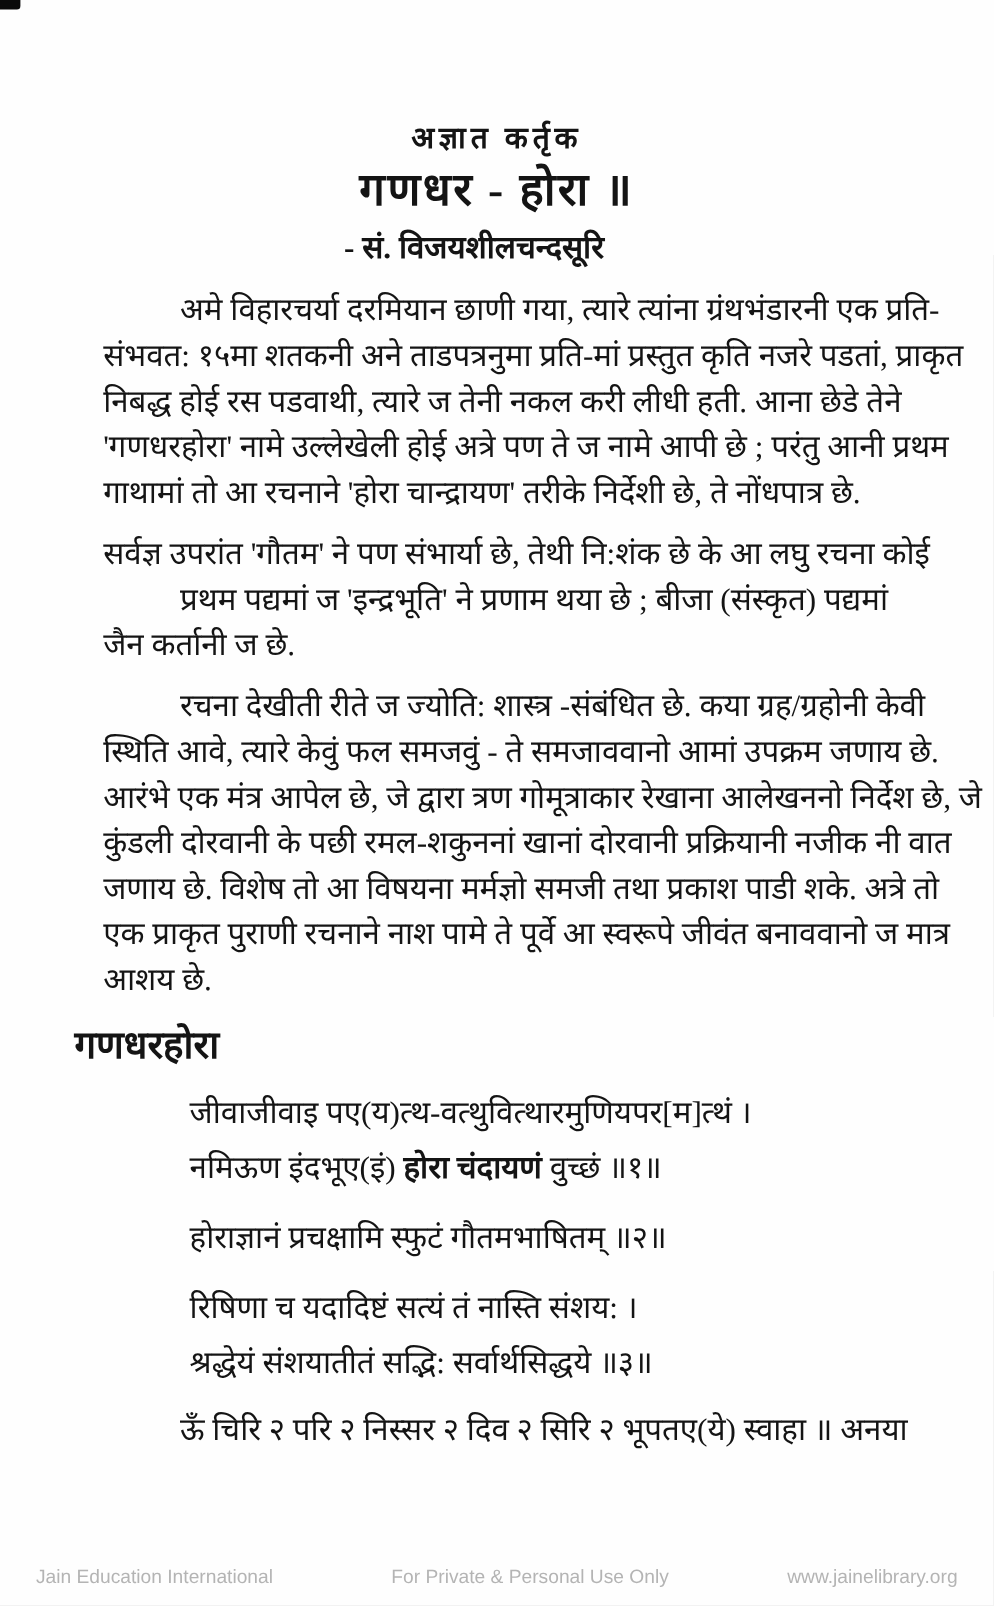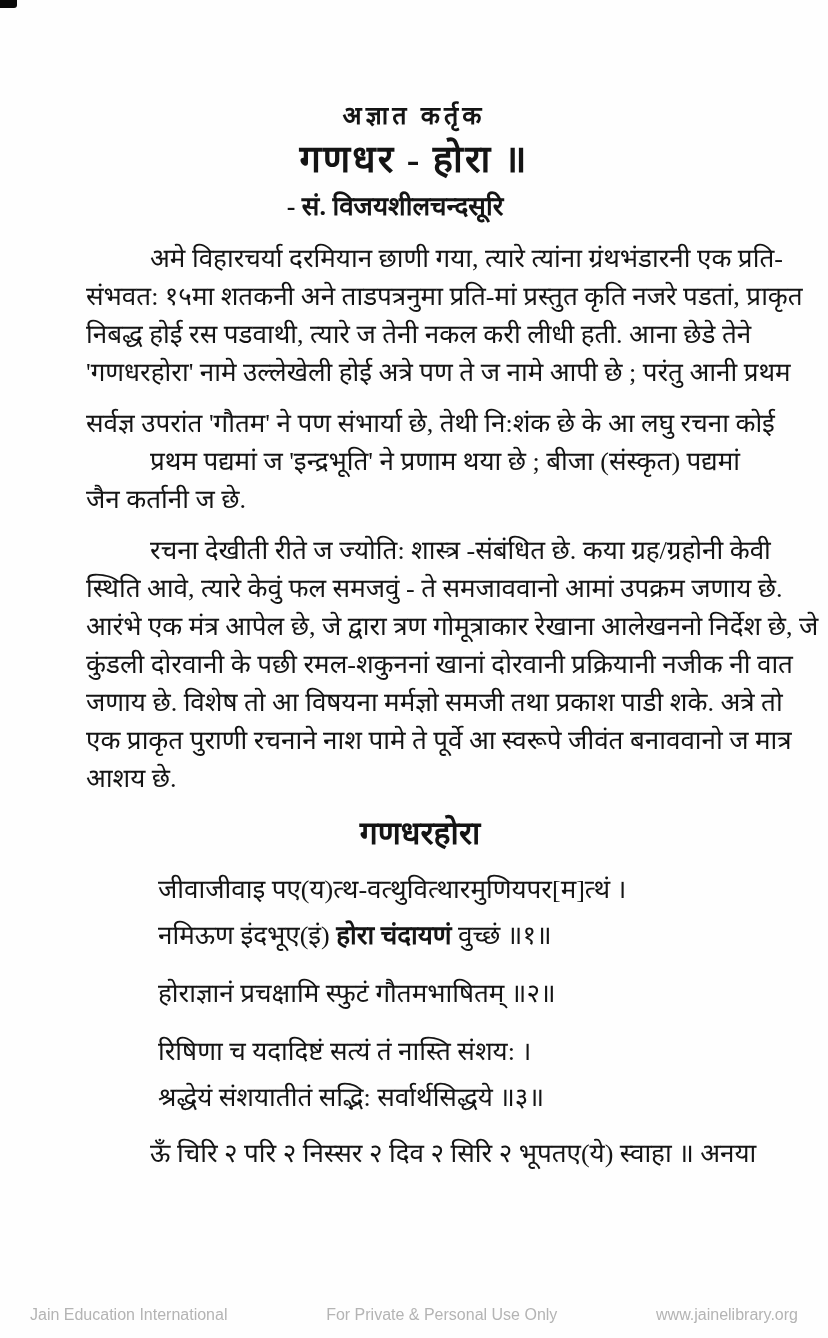--- a/index.html
+++ b/index.html
@@ -46,21 +46,21 @@
   .content {
     margin: 16px 50px 0 62px;
     font-size: 26px;
     line-height: 38px;
   }
   .para { margin-bottom: 13px; }
   .para:last-child { margin-bottom: 0; }
   .line { white-space: nowrap; margin-left: 24px; }
   .line.indent { padding-left: 64px; }
   .section-heading {
-    text-align: center;
+    text-align: left;
     font-size: 32px;
     font-weight: bold;
     line-height: 44px;
     margin: 10px 0 12px 0;
   }
   .verses { margin-left: 72px; }
   .verse {
     margin-bottom: 12px;
     line-height: 46px;
   }
@@ -91,20 +91,21 @@
     <div class="editor-line">- सं. विजयशीलचन्दसूरि</div>
   </div>
 
   <div class="content">
 
     <div class="para">
       <div class="line indent">अमे विहारचर्या दरमियान छाणी गया, त्यारे त्यांना ग्रंथभंडारनी एक प्रति-</div>
       <div class="line">संभवत: १५मा शतकनी अने ताडपत्रनुमा प्रति-मां प्रस्तुत कृति नजरे पडतां, प्राकृत</div>
       <div class="line">निबद्ध होई रस पडवाथी, त्यारे ज तेनी नकल करी लीधी हती.  आना छेडे तेने</div>
       <div class="line">'गणधरहोरा' नामे उल्लेखेली होई अत्रे पण ते ज नामे आपी छे ; परंतु आनी प्रथम</div>
+      <div class="line">गाथामां तो आ रचनाने 'होरा चान्द्रायण' तरीके निर्देशी छे, ते नोंधपात्र छे.</div>
     </div>
 
     <div class="para">
       <div class="line">सर्वज्ञ उपरांत 'गौतम' ने पण संभार्या छे, तेथी नि:शंक छे के आ लघु रचना कोई</div>
       <div class="line indent">प्रथम पद्यमां ज 'इन्द्रभूति' ने प्रणाम थया छे ; बीजा (संस्कृत) पद्यमां</div>
       <div class="line">जैन कर्तानी ज छे.</div>
     </div>
 
     <div class="para">
       <div class="line indent">रचना देखीती रीते ज ज्योति: शास्त्र -संबंधित छे.  कया ग्रह/ग्रहोनी केवी</div>

